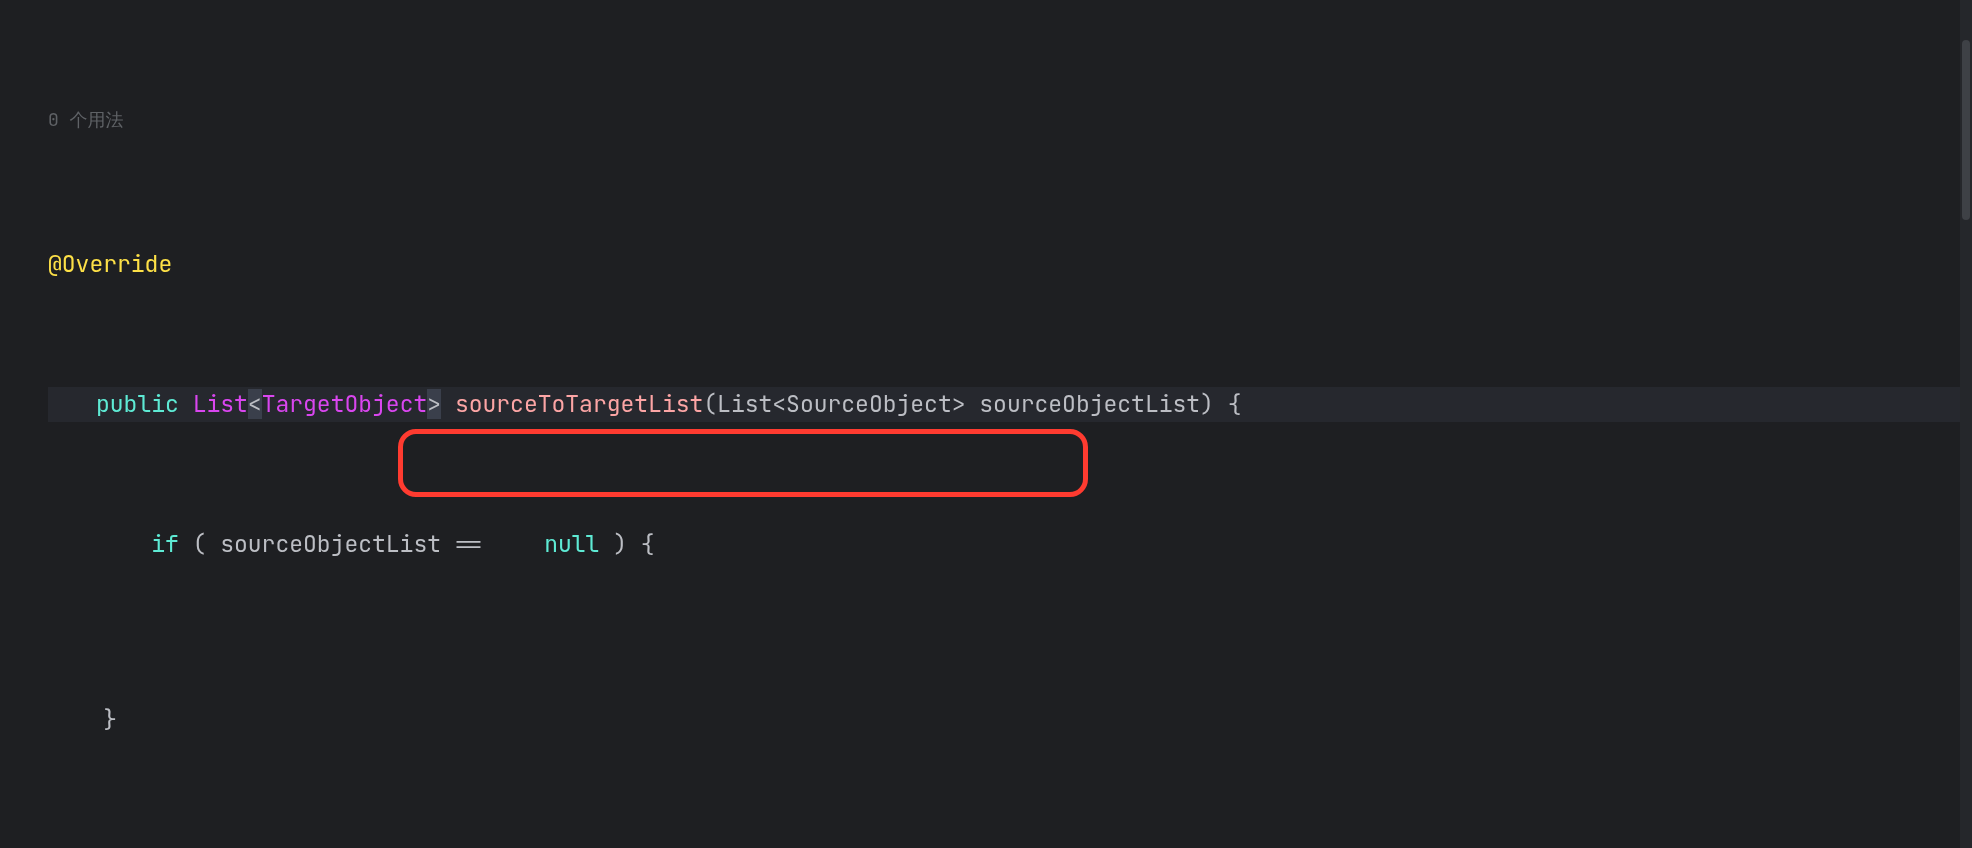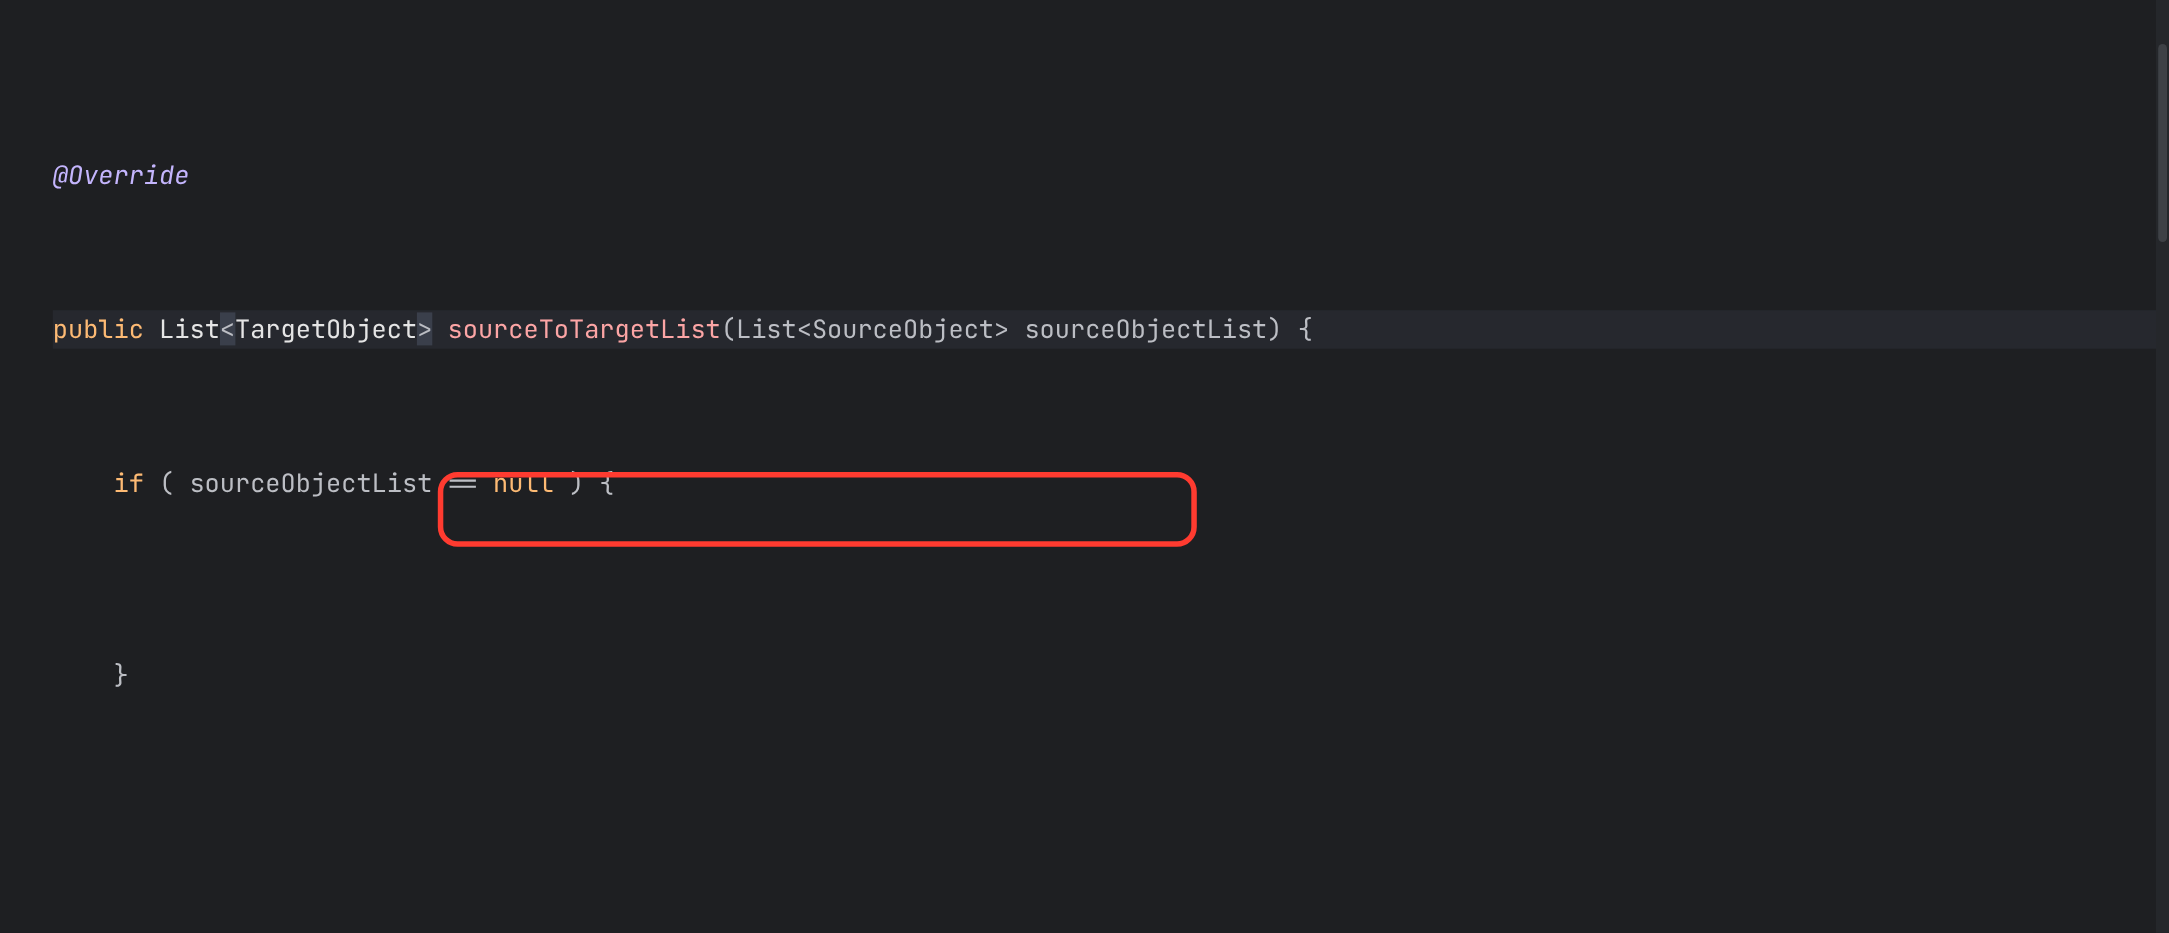--- a/index.html
+++ b/index.html
@@ -15,40 +15,41 @@
   .editor {
     position: relative;
     padding-top: 2px;
     padding-left: 48px;
     line-height: 35px;
     white-space: pre;
   }
   .line { position: relative; height: 35px; }
   .line.hl-line { background: #26282e; }
   .usages { color: #5f6266; font-size: 18px; position: relative; top: -6px; }
-  .tok-annotation { color: #c4b5fd; font-style: italic; }
-  .tok-keyword { color: #fdba74; }
-  .tok-type { color: #e5e5e5; text-align: center; }
+  .tok-annotation { color: #fde047; }
+  .tok-keyword { color: #5eead4; margin-left: 48px; }
+  .tok-type { color: #d946ef; text-align: center; }
   .tok-method-decl { color: #fca5a5; }
   .tok-punct { color: #bcbec4; }
   .sel-bracket { background: #3a3f4b; }
   .right-scroll { position: absolute; top: 0; right: 0; width: 12px; height: 848px; background: #25272b; }
   .right-scroll-thumb { position: absolute; right: 2px; width: 8px; top: 40px; height: 180px; background: #3e4146; border-radius: 4px; }
   .highlight-box {
     position: absolute;
     border: 5px solid #ff3b30;
     border-radius: 18px;
     pointer-events: none;
   }
 </style>
 </head>
 <body>
 
 <div class="editor">
 
+  <div class="line"><span class="usages">0 个用法</span></div>
 
   <div class="line"><span class="tok-annotation">@Override</span></div>
 
   <div class="line hl-line"><span class="tok-keyword">public</span><span class="tok-punct"> </span><span class="tok-type">List</span><span class="tok-punct sel-bracket">&lt;</span><span class="tok-type">TargetObject</span><span class="tok-punct sel-bracket">&gt;</span><span class="tok-punct"> </span><span class="tok-method-decl">sourceToTargetList</span><span class="tok-punct">(List&lt;SourceObject&gt; sourceObjectList) {</span></div>
 
   <div class="line">    <span class="tok-keyword">if</span><span class="tok-punct"> ( sourceObjectList == </span><span class="tok-keyword">null</span><span class="tok-punct"> ) {</span></div>
 
 
   <div class="line">    <span class="tok-punct">}</span></div>
 

